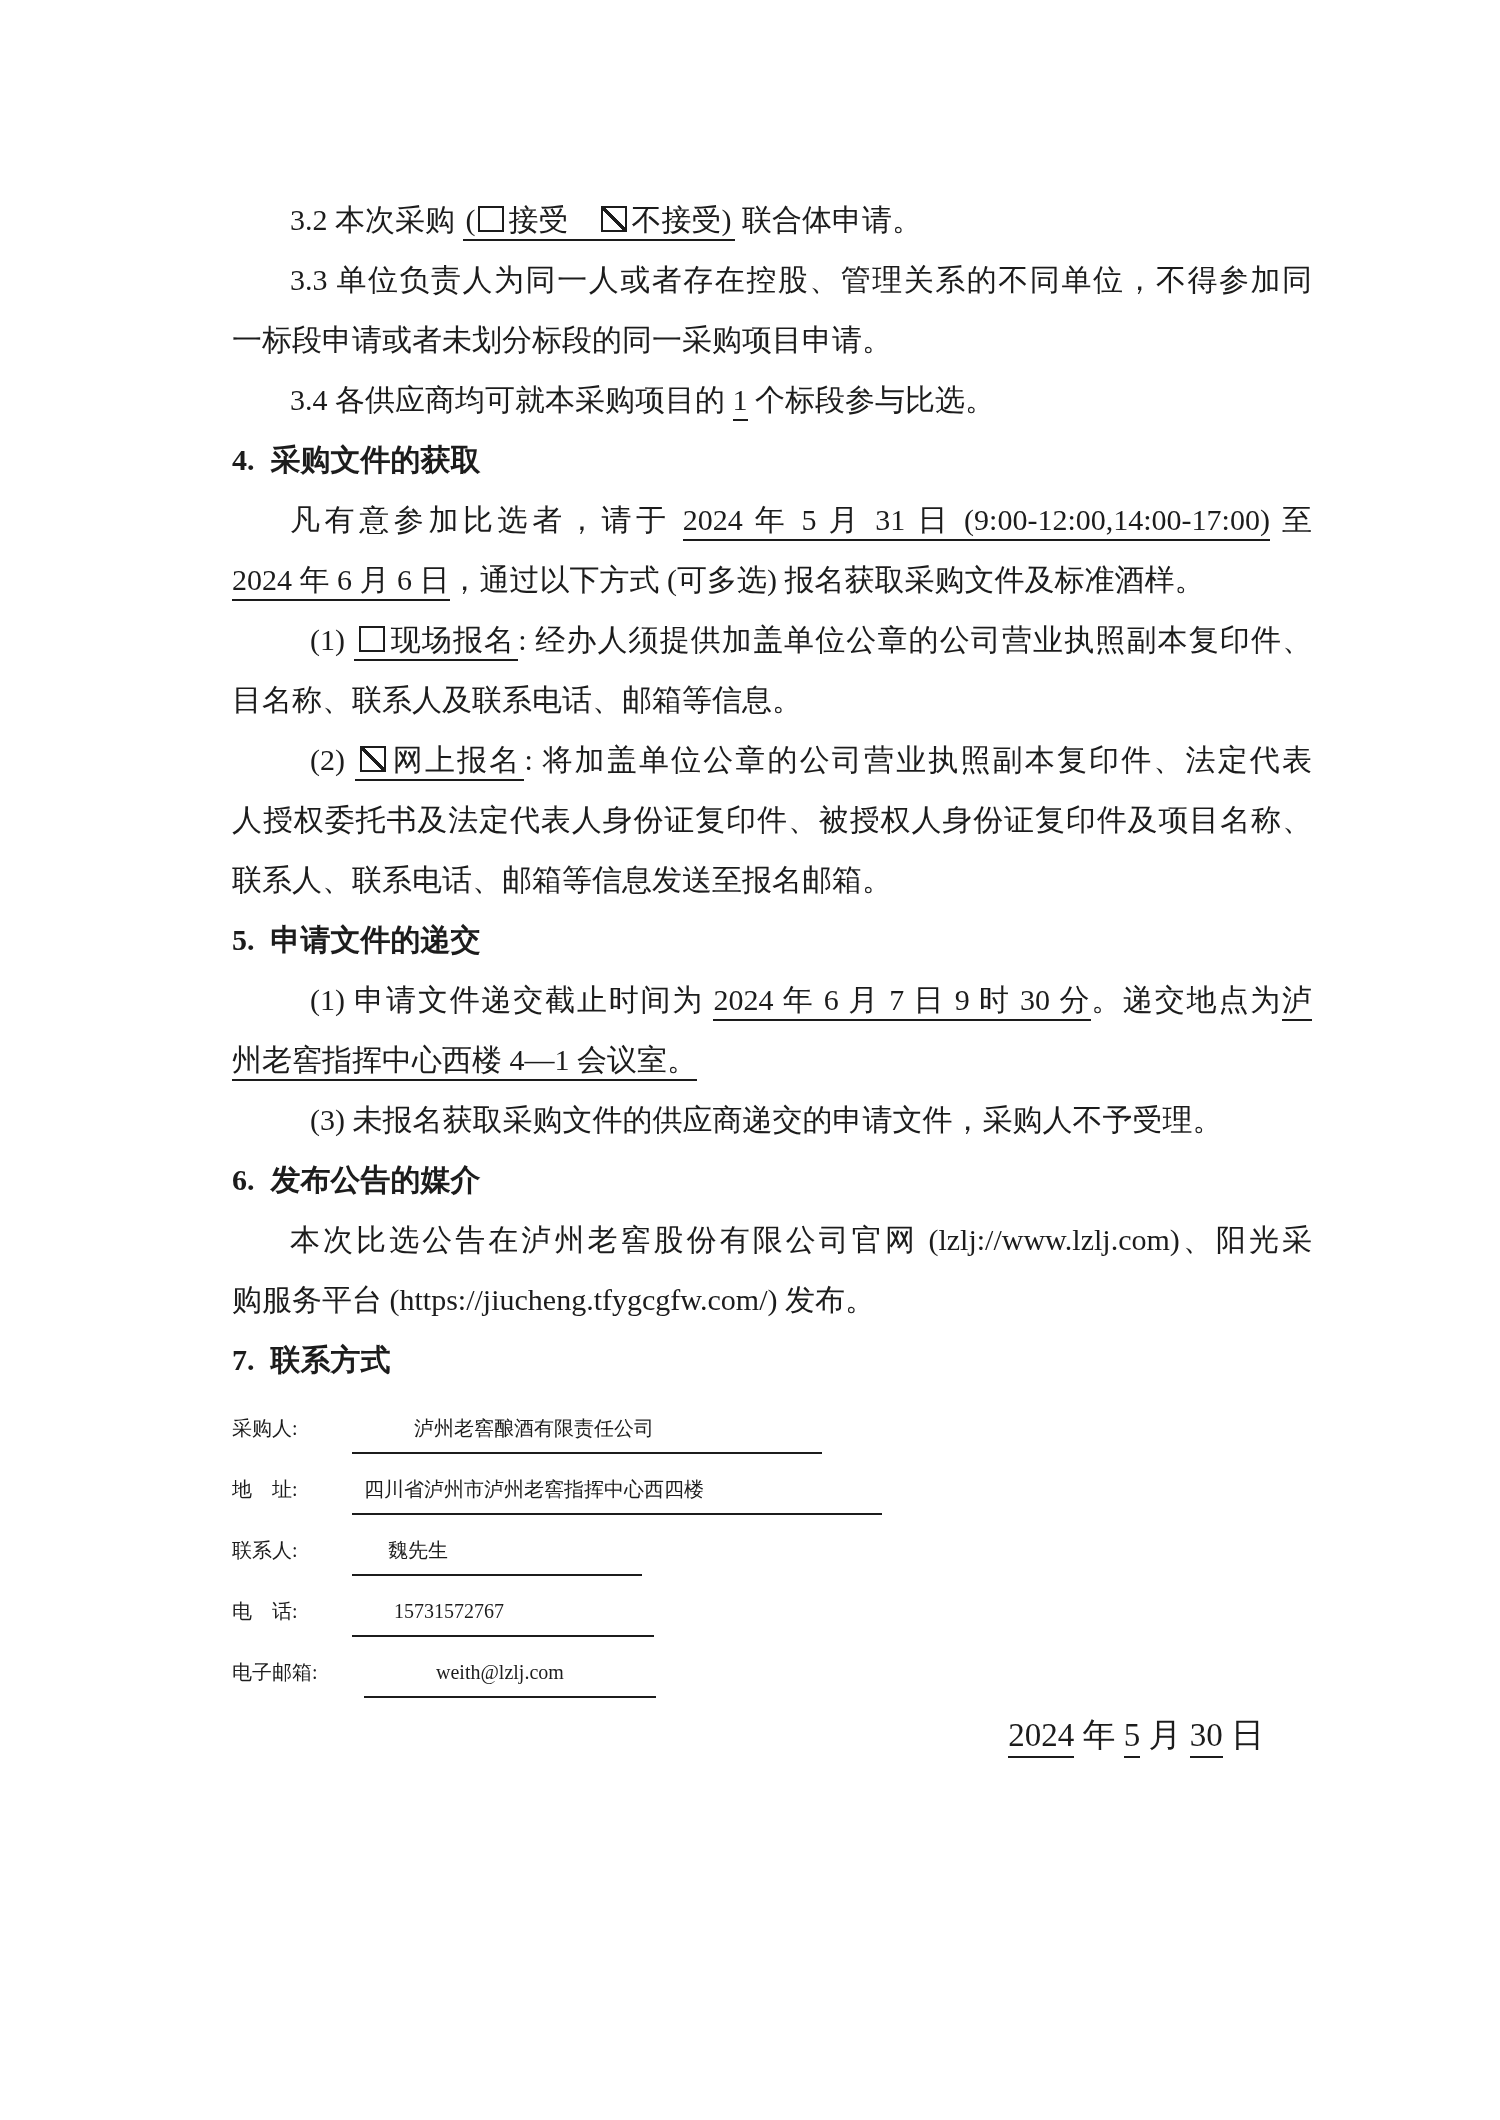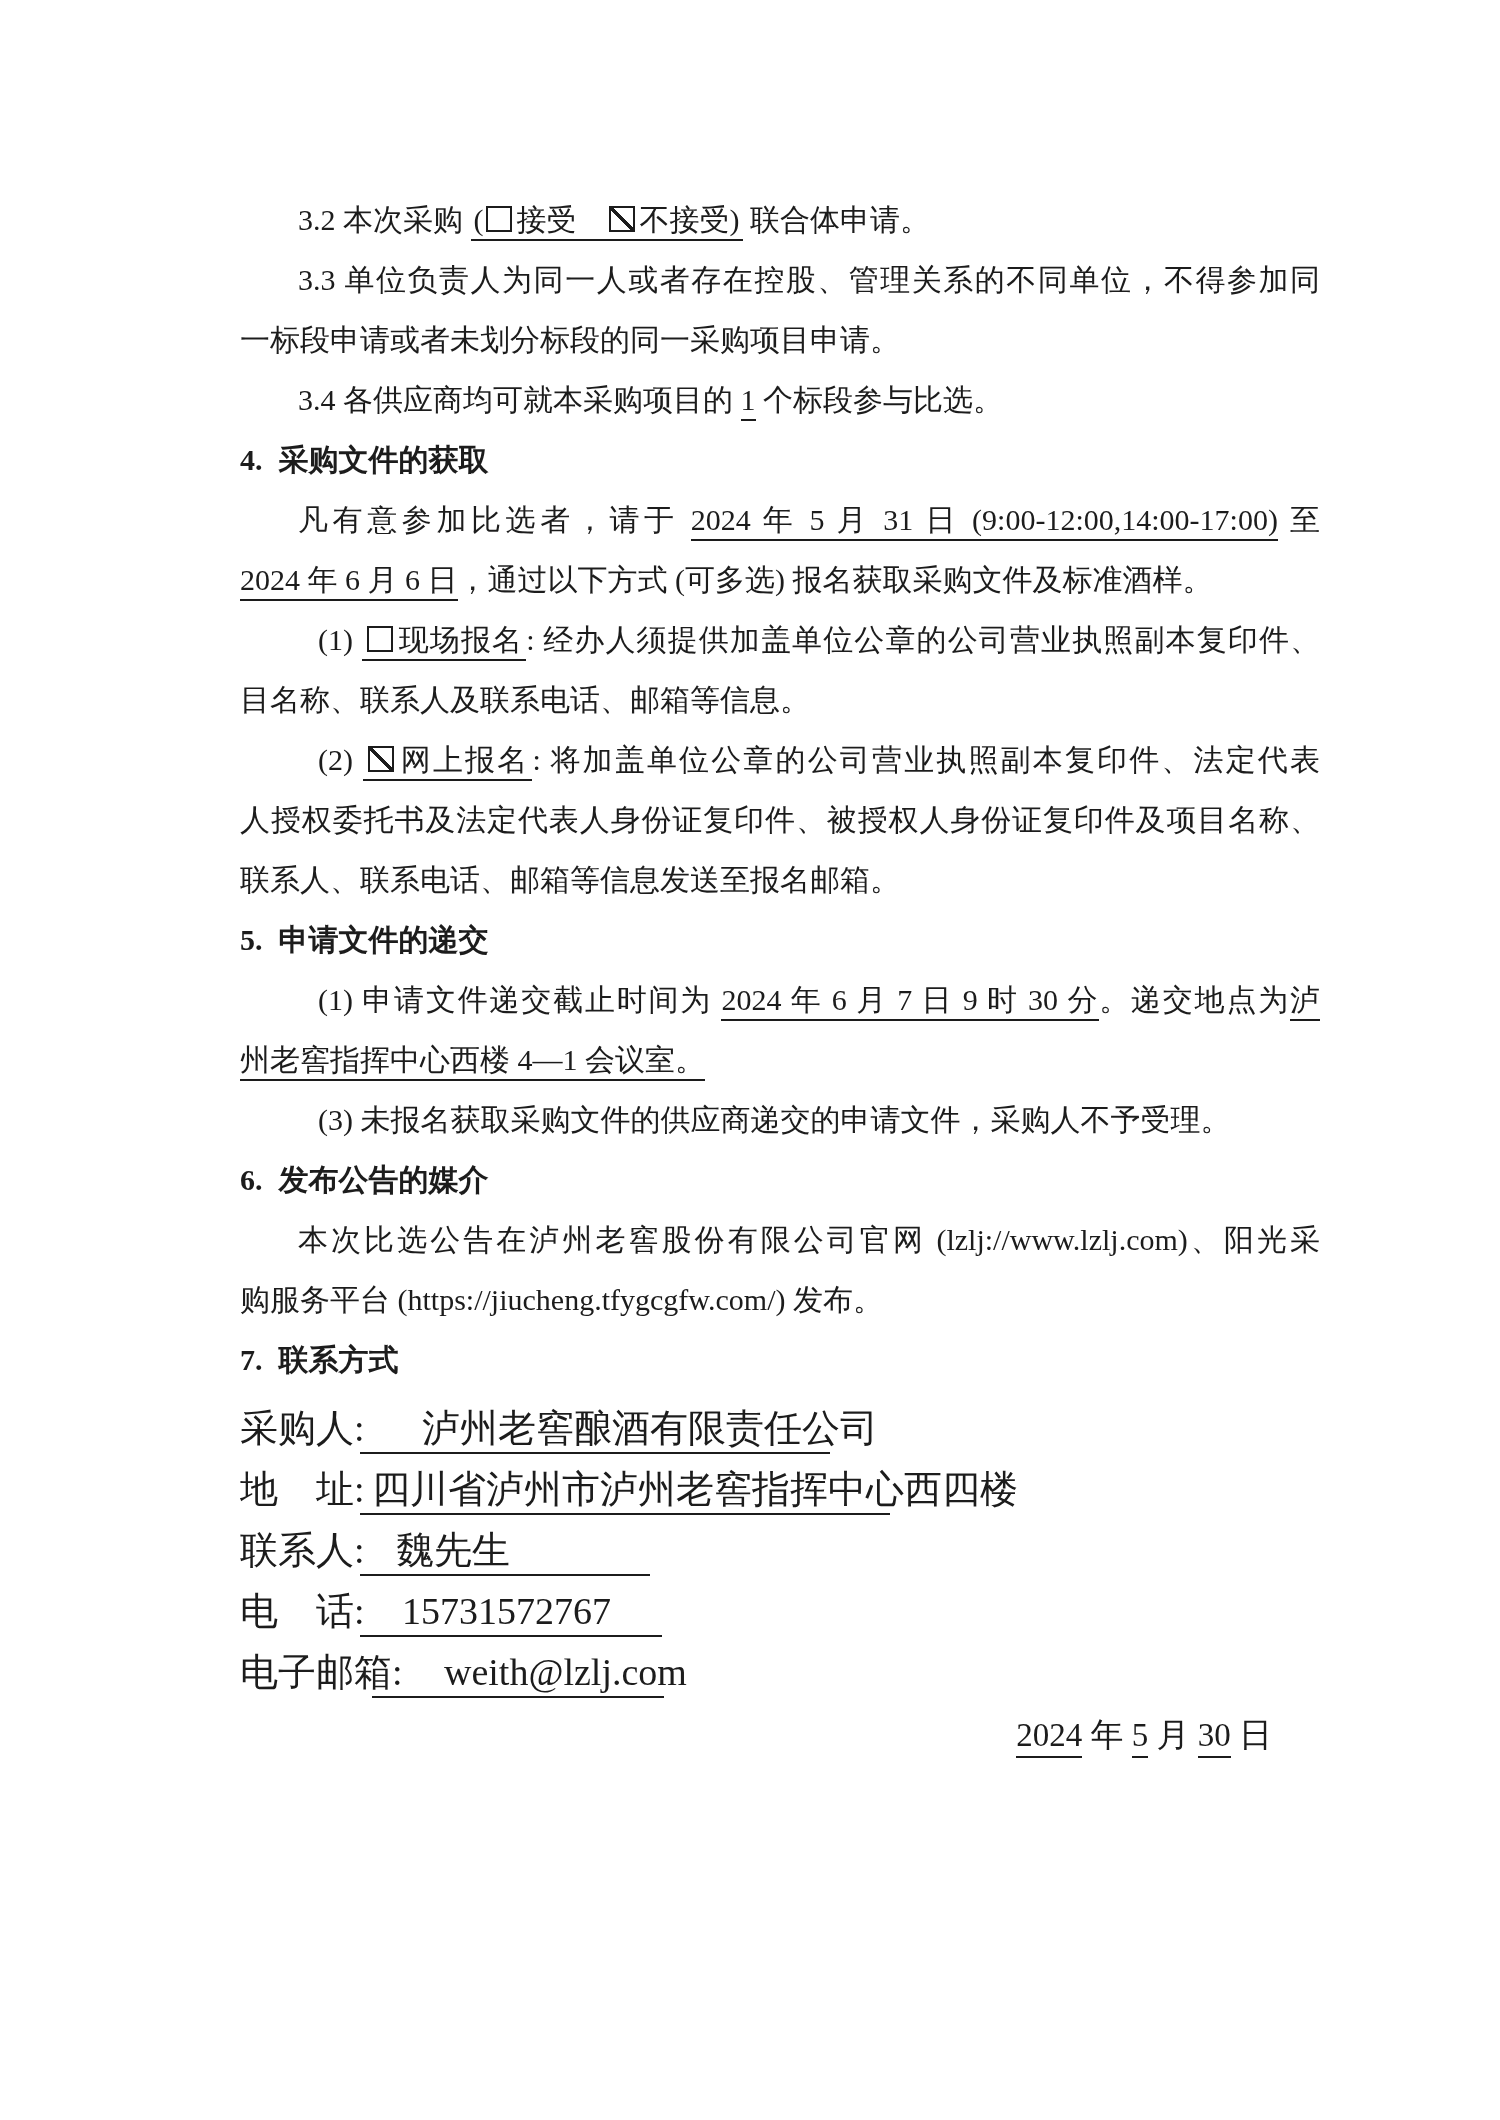--- a/index.html
+++ b/index.html
@@ -5,21 +5,21 @@
   html,body{margin:0;padding:0;}
   body{
     width:1500px;height:2120px;
     background:#ffffff;
     font-family:"Liberation Serif","DejaVu Serif",serif;
     color:#1c1c1c;
     position:relative;
     overflow:hidden;
   }
   .page{position:absolute;left:0;top:0;width:1500px;height:2120px;background:#fff;}
-  .content{position:absolute;left:240px;top:190px;width:1080px;}
+  .content{position:absolute;left:232px;top:190px;width:1080px;}
   .ln{
     height:60px;line-height:60px;
     font-size:30px;
     white-space:nowrap;
     text-align:left;
   }
   .stretch{text-align:justify;text-align-last:justify;}
   .indent1{padding-left:58px;}
   .indent2{padding-left:78px;}
   .heading{font-family:Liberation Serif, serif;font-weight:bold;font-size:30px;}
@@ -31,21 +31,21 @@
     border:2px solid #1c1c1c;
     margin:0 5px 0 2px;
     vertical-align:-2px;
     background:#fff;
   }
   .cb.checked{
     background:linear-gradient(45deg, transparent 44%, #1c1c1c 44%, #1c1c1c 56%, transparent 56%);
   }
   .cb.gap{margin-left:32px;}
   .contacts{margin-top:8px;}
-  .c-row{height:61px;line-height:61px;font-size:38px;white-space:nowrap;}
+  .c-row{height:61px;line-height:61px;font-size:20px;white-space:nowrap;}
   .c-label{display:inline-block;width:120px;}
   .c-label.wide{width:132px;}
   .c-blank{
     display:inline-block;
     border-bottom:2px solid #1c1c1c;
     padding-bottom:4px;
     line-height:40px;
     box-sizing:border-box;
     text-align:left;
   }

